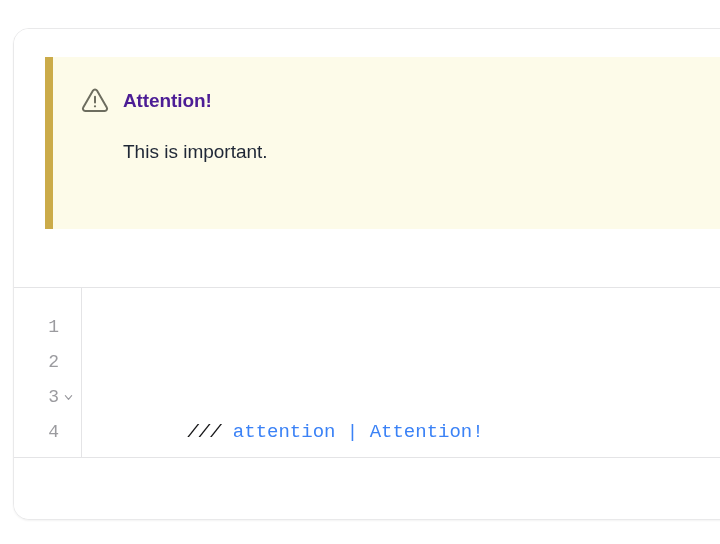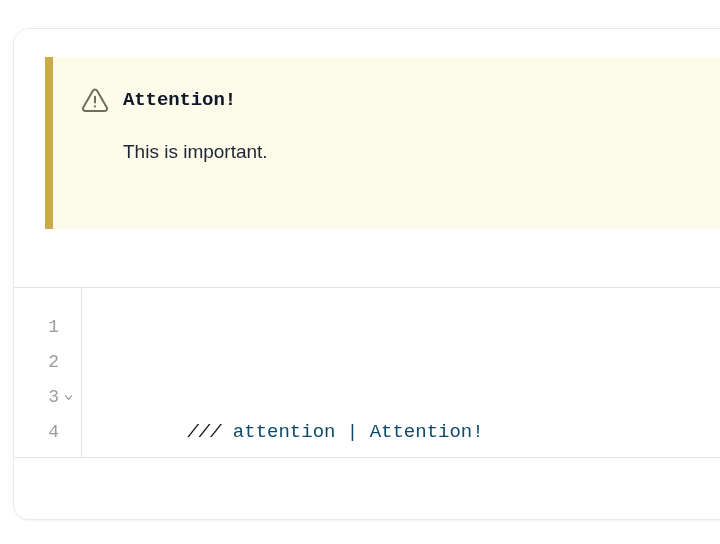--- a/index.html
+++ b/index.html
@@ -65,24 +65,23 @@
   .warn-icon {
     width: 28px;
     height: 28px;
     flex: 0 0 28px;
     display: block;
   }
 
   .callout-title {
     font-size: 19px;
     font-weight: bold;
-    color: #0f172a;
+    color: #4c1d95;
     letter-spacing: -0.1px;
     line-height: 1;
-    font-family: Liberation Mono, monospace;
   }
 
   .callout-body {
     margin-top: 24px;
     margin-left: 42px;
     font-size: 19px;
     color: #1f2736;
     line-height: 1.35;
   }
 
@@ -161,21 +160,21 @@
     height: 35px;
     line-height: 35px;
   }
 
   .tok-comment {
     font-style: italic;
     color: #111113;
   }
   .tok-plain {
     font-style: normal;
-    color: #0c4a6e;
+    color: #3b82f6;
   }
 
   
   .code-footer {
     position: absolute;
     left: 0;
     right: 0;
     top: 429px;
     bottom: 0;
     background: #ffffff;

